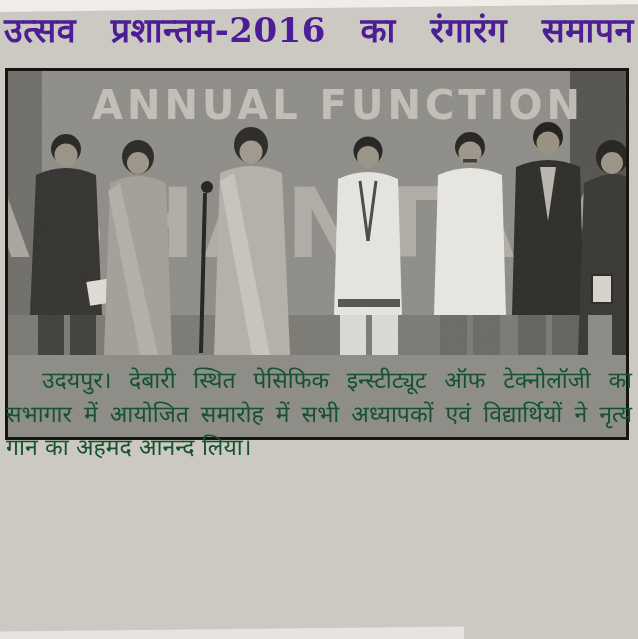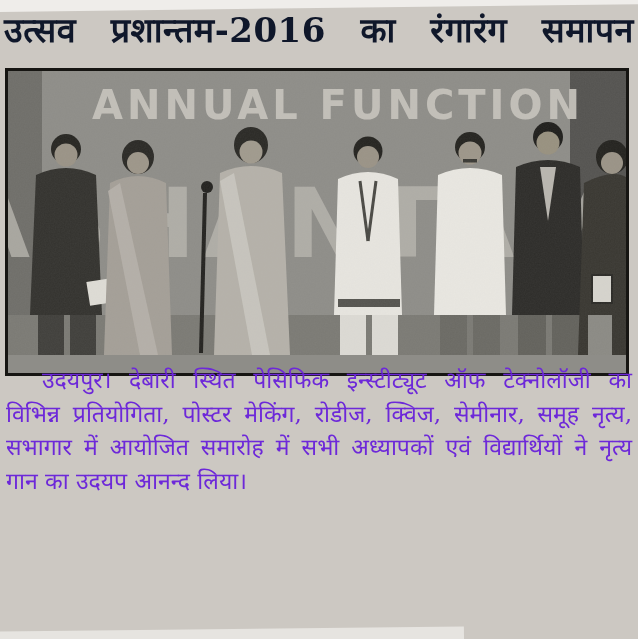--- a/index.html
+++ b/index.html
@@ -28,49 +28,49 @@
     transform: rotate(-0.6deg);
   }
   .headline {
     position: absolute;
     top: 6px; left: 4px;
     width: 630px;
     margin: 0;
     font-family: "DejaVu Serif", serif;
     font-size: 34px;
     font-weight: bold;
-    color: #0f172a;
+    color: #4c1d95;
     line-height: 48px;
     text-align: justify;
     text-align-last: justify;
     letter-spacing: 0.5px;
   }
   .photo {
     position: absolute;
     left: 5px; top: 68px;
-    width: 624px; height: 308px;
+    width: 624px; height: 372px;
     margin: 0;
     box-sizing: border-box;
     border: 3px solid #161512;
     background: #8e8d88;
     overflow: hidden;
     text-align: center;
   }
   .photo svg { display: block; }
   .article-body {
     position: absolute;
     left: 6px; top: 364px;
     width: 626px;
   }
   .article-line {
     margin: 0;
     font-family: "DejaVu Serif", serif;
     font-size: 23px;
     line-height: 33.5px;
-    color: #6d28d9;
+    color: #14532d;
     text-align: justify;
     text-align-last: justify;
   }
   .article-line.first { text-indent: 36px; }
   .article-line.last { text-align-last: left; }
 </style>
 </head>
 <body>
 
 <div class="clip">
@@ -162,20 +162,19 @@
       </g>
 
       <rect x="584" y="204" width="20" height="28" fill="#d6d4cd" stroke="#2b2a26" stroke-width="2"></rect>
 
       <rect x="0" y="0" width="618" height="284" filter="url(#grain)" opacity="0.16"></rect>
     </svg>
   </figure>
 
   <div class="article-body">
     <p class="article-line first">उदयपुर। देबारी स्थित पेसिफिक इन्स्टीट्यूट ऑफ टेक्नोलॉजी का</p>
-    <p class="article-line">विभिन्न प्रतियोगिता, पोस्टर मेकिंग, रोडीज, क्विज, सेमीनार, समूह नृत्य,</p>
     <p class="article-line">सभागार में आयोजित समारोह में सभी अध्यापकों एवं विद्यार्थियों ने नृत्य</p>
-    <p class="article-line last">गान का उदयप आनन्द लिया।</p>
+    <p class="article-line last">गान का अहमद आनन्द लिया।</p>
   </div>
 
   <div class="tear-bottom"></div>
 
 </div>
 
 </body></html>

